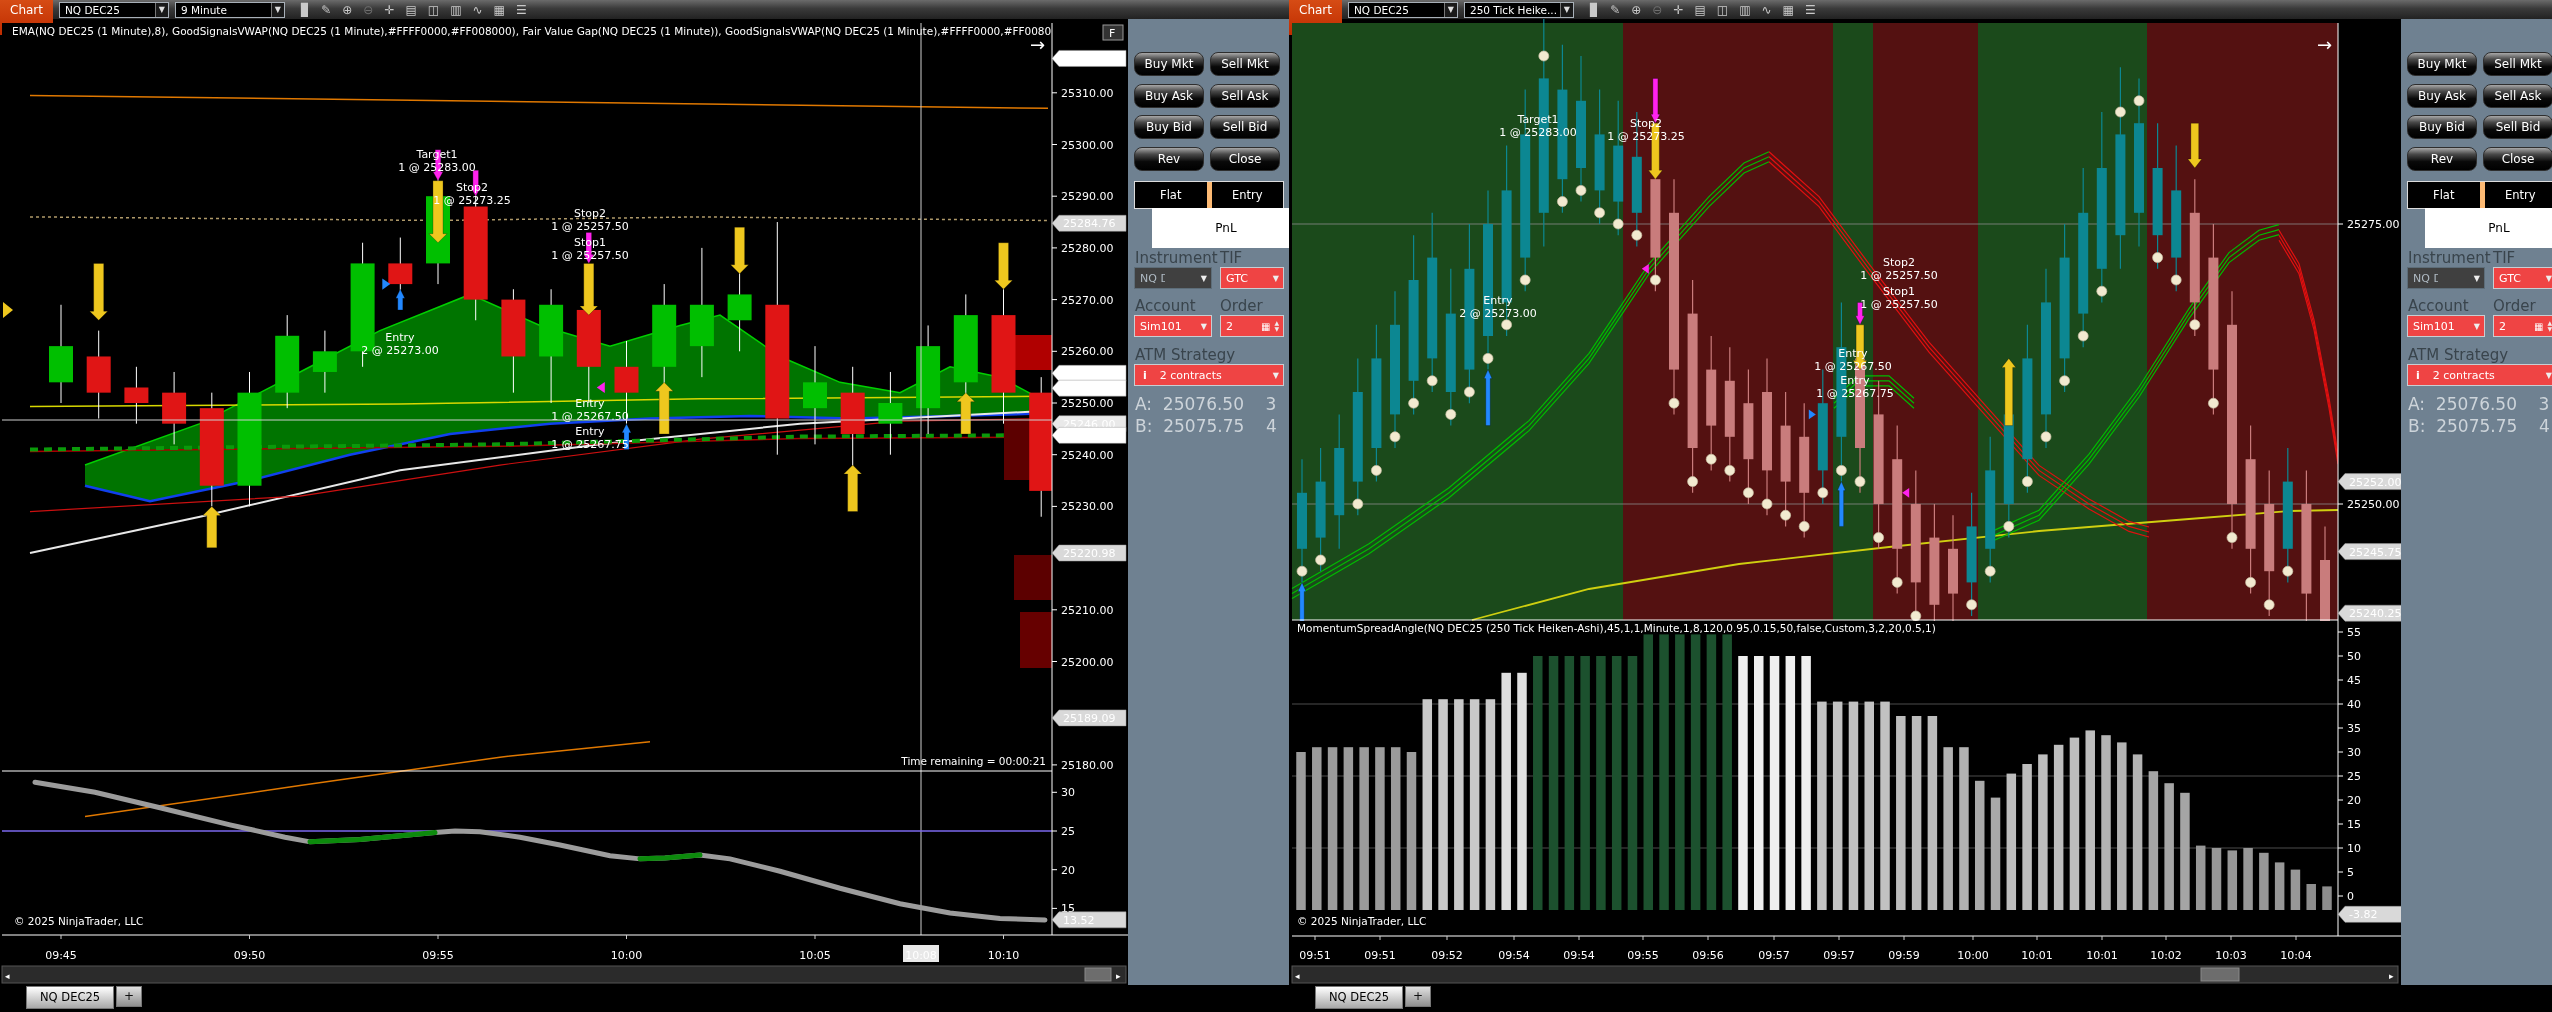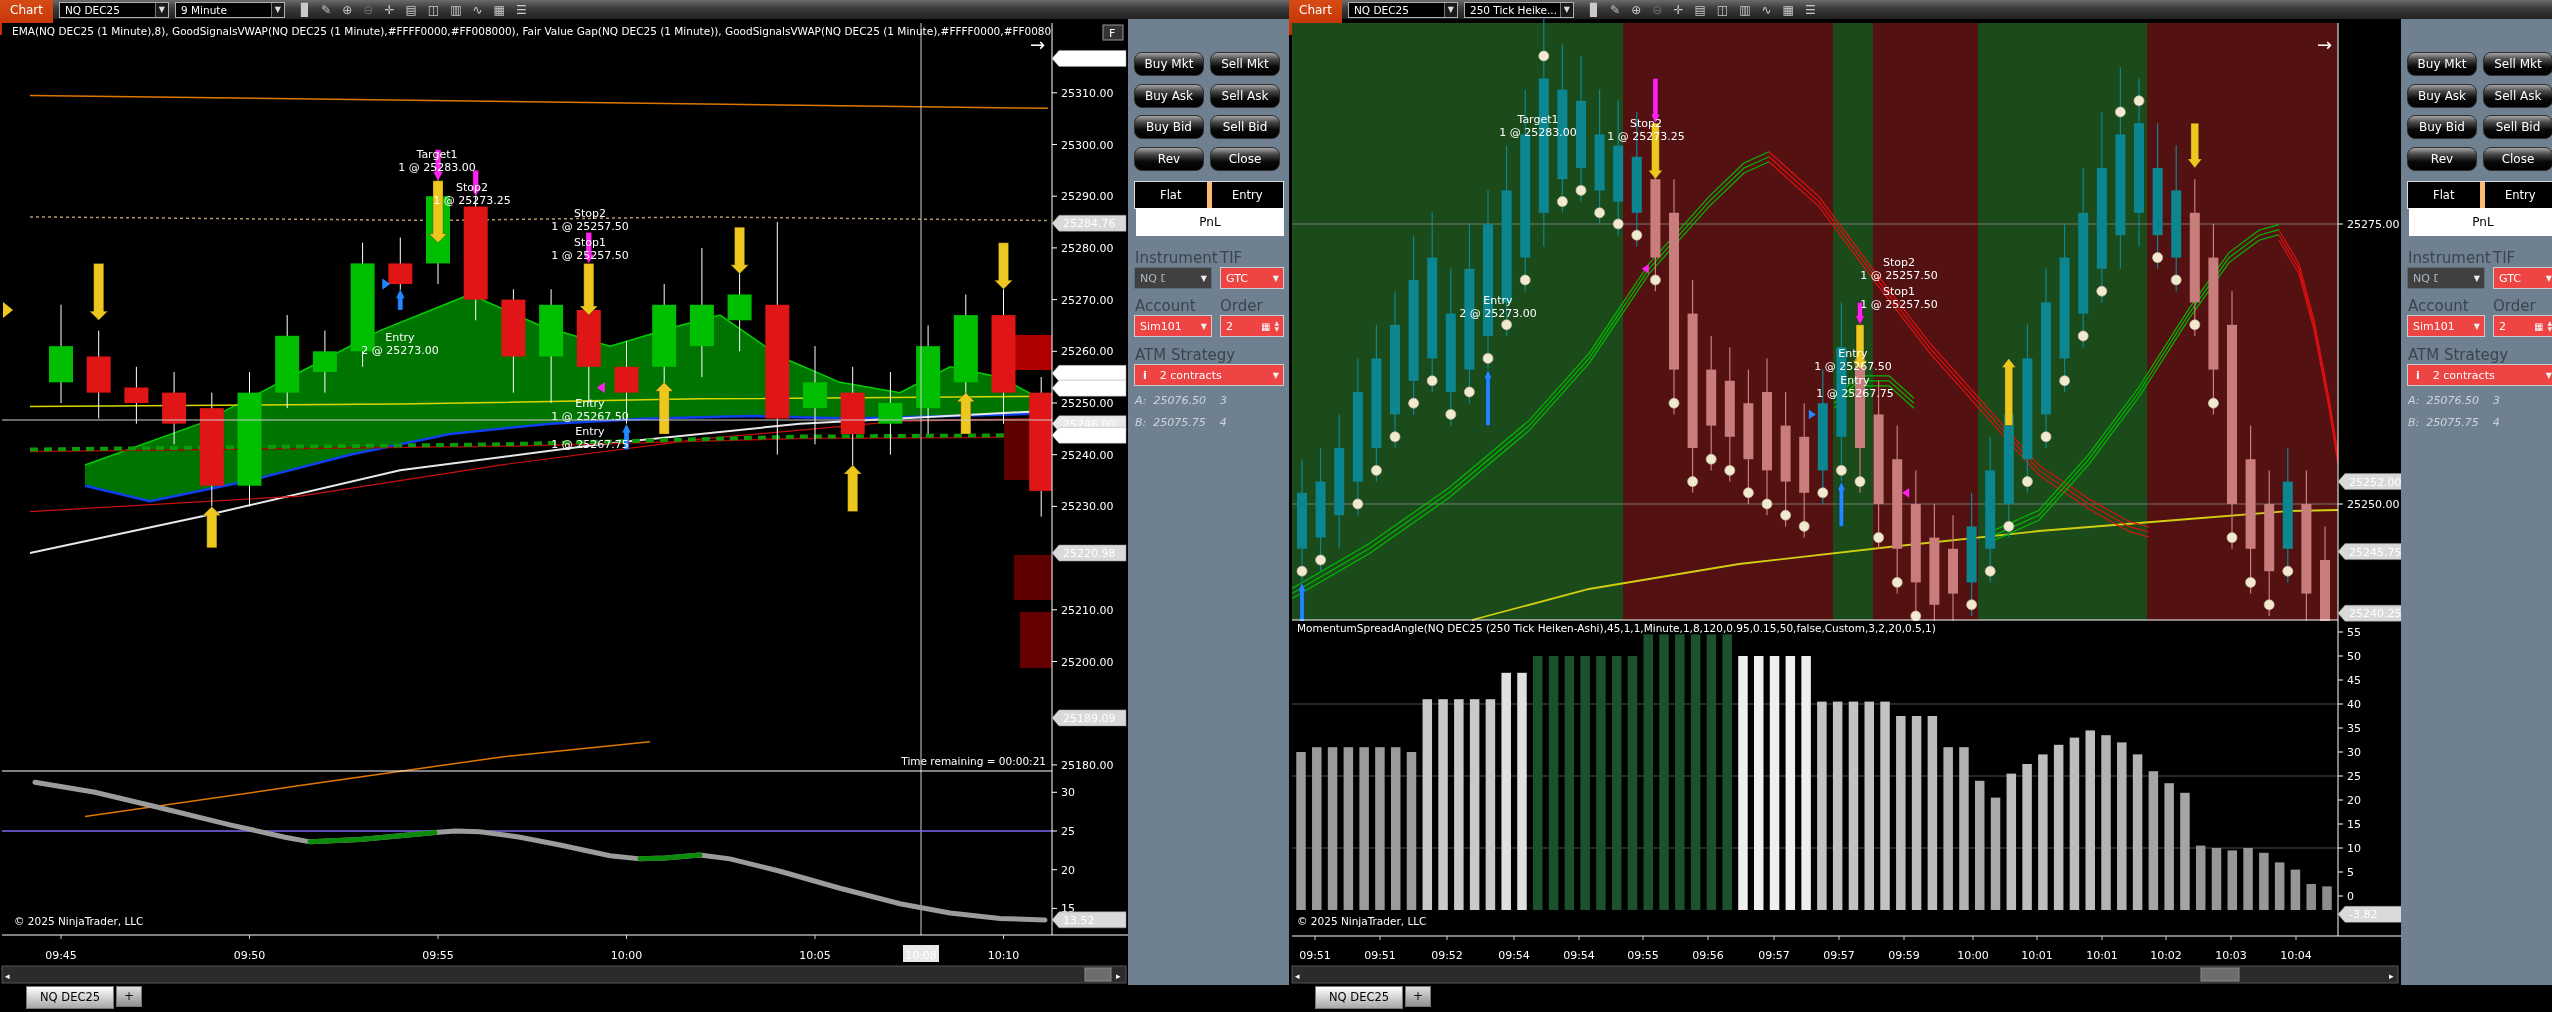--- a/index.html
+++ b/index.html
@@ -25,29 +25,29 @@
   .panel{position:absolute;top:19px;width:161px;height:966px;background:#6f8191;}
   #win-left .panel{left:1128px;} #win-right .panel{left:1112px;}
   .pbtn{position:absolute;width:68px;height:22px;color:#fff;font-size:12px;
     display:flex;align-items:center;justify-content:center;border:1px solid #2e2e2e;border-radius:8px;
     background:linear-gradient(180deg,#a8a8a8 0%,#4a4a4a 28%,#090909 62%,#000 100%);cursor:pointer;}
   .pbtn.colL{left:6px;} .pbtn.colR{left:82px;}
   .fe-box{position:absolute;left:6px;top:162px;width:148px;height:26px;border:1px solid #dcdcdc;
     display:flex;background:#000;}
   .fe-box div{flex:1;color:#fff;font-size:11.5px;display:flex;align-items:center;justify-content:center;}
   .fe-box div:first-child{border-right:5px solid #fdba74;}
-  .pnl-box{position:absolute;left:8px;top:189px;width:148px;height:28px;background:#fff;color:#000;
+  .pnl-box{position:absolute;left:24px;top:189px;width:148px;height:40px;background:#fff;color:#000;
     font-size:12px;display:flex;align-items:center;justify-content:center;}
   .plabel{position:absolute;color:#39444c;font-size:15px;}
   .pcombo{position:absolute;height:20px;background:#ef4444;border:1px solid #c8cdd2;color:#fff;
     font-size:11px;display:flex;align-items:center;}
   .pcombo .txt{flex:1;padding:0 5px;white-space:nowrap;overflow:hidden;}
   .pcombo .chev{font-size:8px;color:#eee;padding:0 4px;}
   .pcombo.disabled{background:#404040;border-color:#5d6d79;color:#aeb9c2;gap:32px;}
-  .quote{position:absolute;color:#cdd4da;font-size:11px;font-style:italic;}
+  .quote{position:absolute;color:#cdd4da;font-size:17px;}
   .tabbar{position:absolute;left:0;right:0;top:985px;height:27px;background:#000;display:flex;
     align-items:flex-start;padding-left:26px;gap:2px;}
   .sheet-tab{margin-top:1px;background:linear-gradient(180deg,#fff,#a8a8a8);border:1px solid #777;
     color:#000;font-size:11.5px;padding:3px 13px 4px;}
   .plus-tab{margin-top:1px;background:linear-gradient(180deg,#e0e0e0,#8f8f8f);border:1px solid #777;
     color:#111;font-size:12px;padding:2px 7px 3px;}
 </style>
 </head>
 <body>
 

